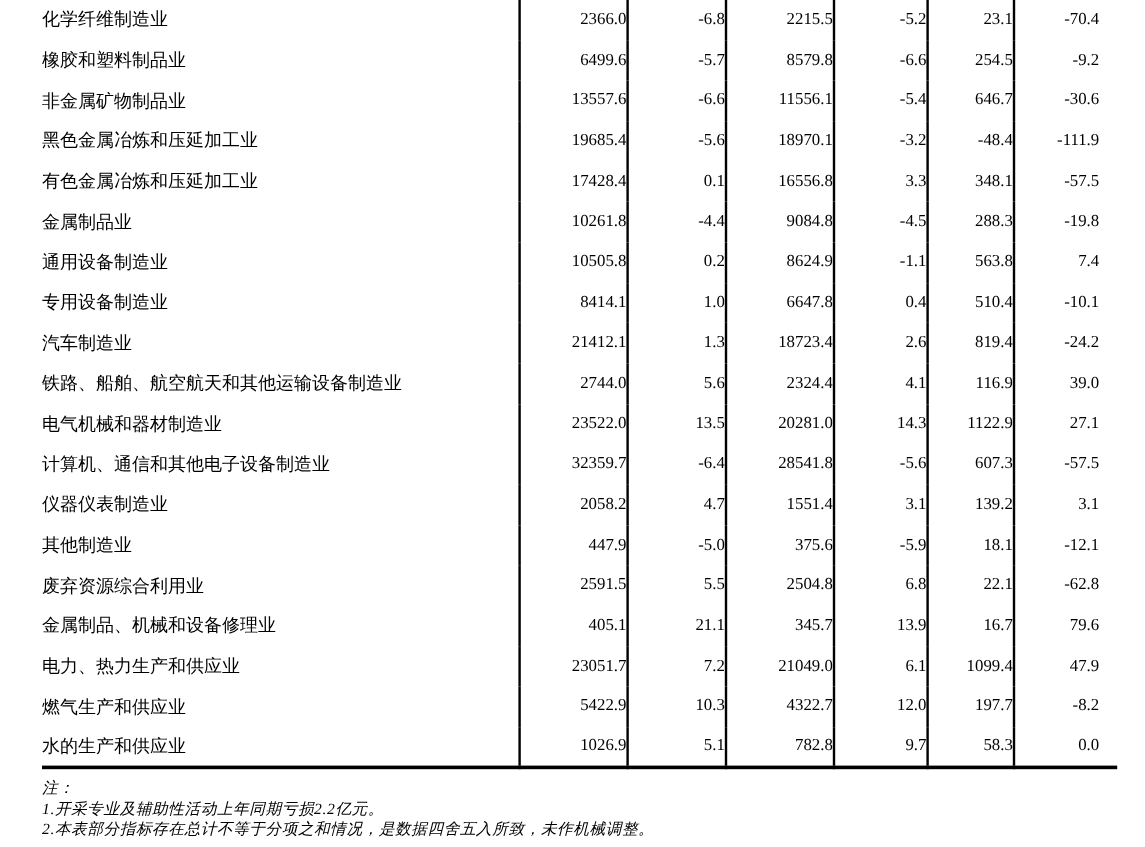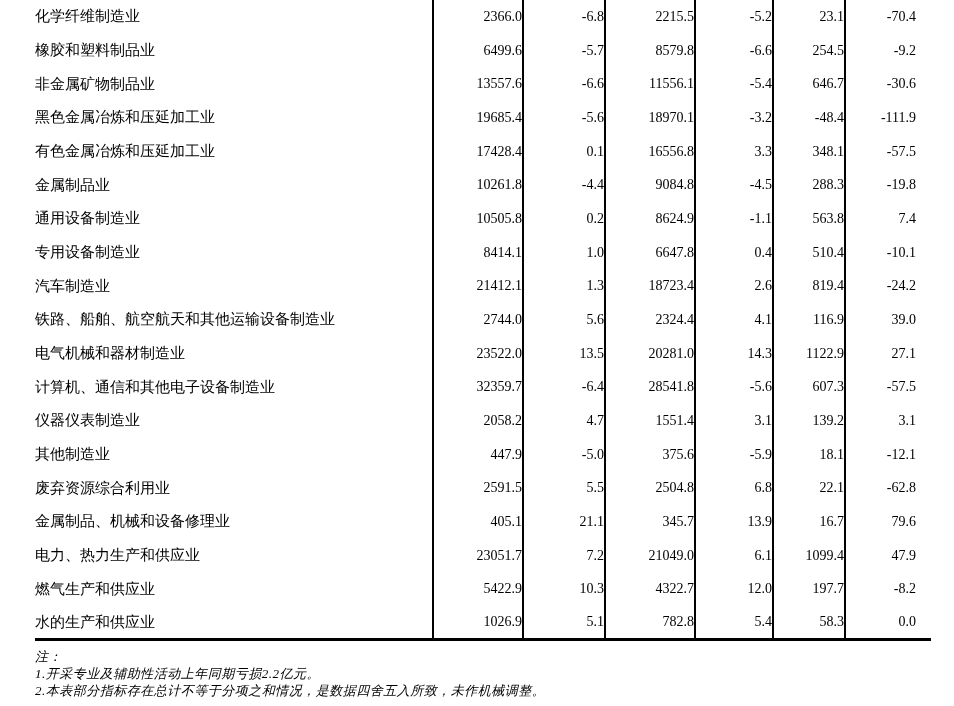--- a/index.html
+++ b/index.html
@@ -238,21 +238,21 @@
           <td class="num-cell">4322.7</td>
           <td class="num-cell">12.0</td>
           <td class="num-cell">197.7</td>
           <td class="num-cell last">-8.2</td>
         </tr>
         <tr>
           <td class="label-cell">水的生产和供应业</td>
           <td class="num-cell">1026.9</td>
           <td class="num-cell">5.1</td>
           <td class="num-cell">782.8</td>
-          <td class="num-cell">5.4</td>
+          <td class="num-cell">9.7</td>
           <td class="num-cell">58.3</td>
           <td class="num-cell last">0.0</td>
         </tr>
       </tbody>
   </table>
 
   <div class="notes">
     <div class="note-title">注：</div>
     <div class="note-item">1.开采专业及辅助性活动上年同期亏损2.2亿元。</div>
     <div class="note-item">2.本表部分指标存在总计不等于分项之和情况，是数据四舍五入所致，未作机械调整。</div>

